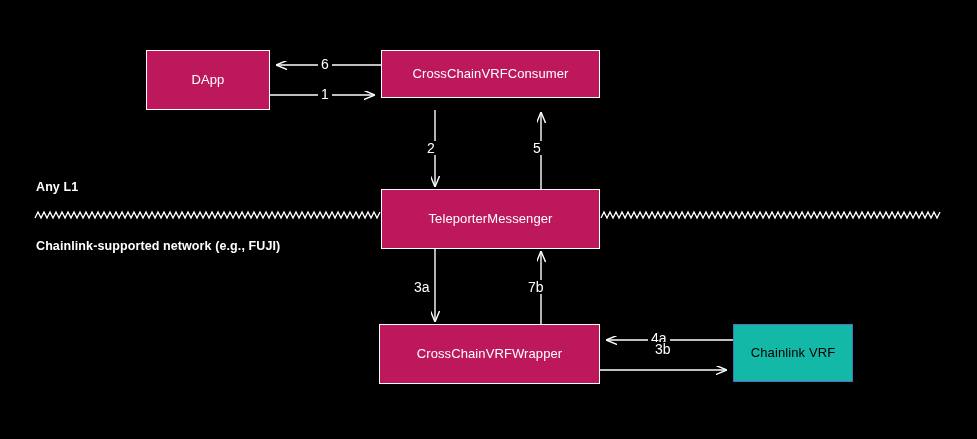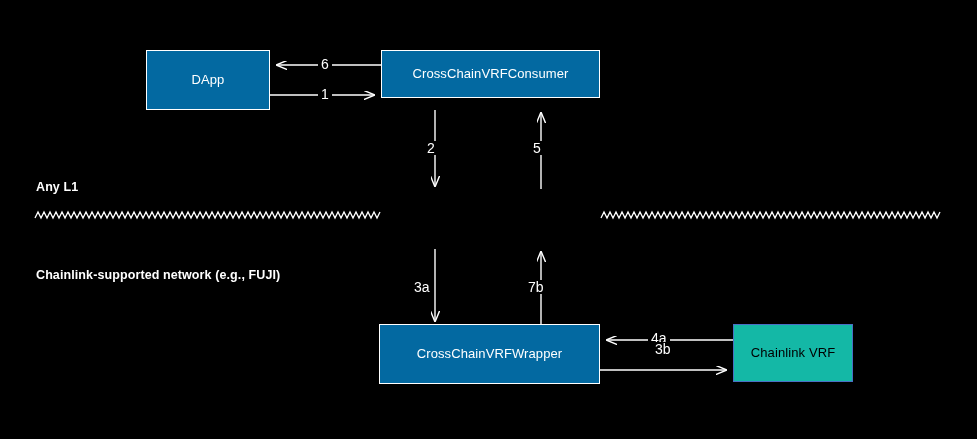--- a/index.html
+++ b/index.html
@@ -28,21 +28,21 @@
     box-sizing: border-box;
     display: flex;
     align-items: center;
     justify-content: center;
     text-align: center;
     font-size: 13px;
     line-height: 1.2;
     letter-spacing: 0.1px;
   }
   .node-dark {
-    background: #0369a1;
+    background: #be185d;
     border: 1.6px solid #ffffff;
     color: #ffffff;
   }
   .node-blue {
     background: #14b8a6;
     border: 1.6px solid #4a6fc4;
     color: #000000;
   }
   .zone-label {
     position: absolute;
@@ -100,32 +100,35 @@
   </svg>
 
   <div class="node node-dark" style="left:146px; top:50px; width:124px; height:60px;">
     <span>DApp</span>
   </div>
 
   <div class="node node-dark" style="left:381px; top:50px; width:219px; height:48px;">
     <span>CrossChainVRFConsumer</span>
   </div>
 
+  <div class="node node-dark" style="left:381px; top:189px; width:219px; height:60px;">
+    <span>TeleporterMessenger</span>
+  </div>
 
   <div class="node node-dark" style="left:379px; top:324px; width:221px; height:60px;">
     <span>CrossChainVRFWrapper</span>
   </div>
 
   <div class="node node-blue" style="left:733px; top:324px; width:120px; height:58px;">
     <span>Chainlink VRF</span>
   </div>
 
   <div class="zone-label" style="left:36px; top:180px;">Any L1</div>
 
-  <div class="zone-label" style="left:36px; top:239px;margin-top:29px;">Chainlink-supported network (e.g., FUJI)</div>
+  <div class="zone-label" style="left:36px; top:239px;">Chainlink-supported network (e.g., FUJI)</div>
 
   <div class="edge-label" style="left:318px; top:57px;">6</div>
 
   <div class="edge-label" style="left:318px; top:87px;">1</div>
 
   <div class="edge-label" style="left:424px; top:141px;">2</div>
 
   <div class="edge-label" style="left:530px; top:141px;">5</div>
 
   <div class="edge-label" style="left:411px; top:280px;">3a</div>

